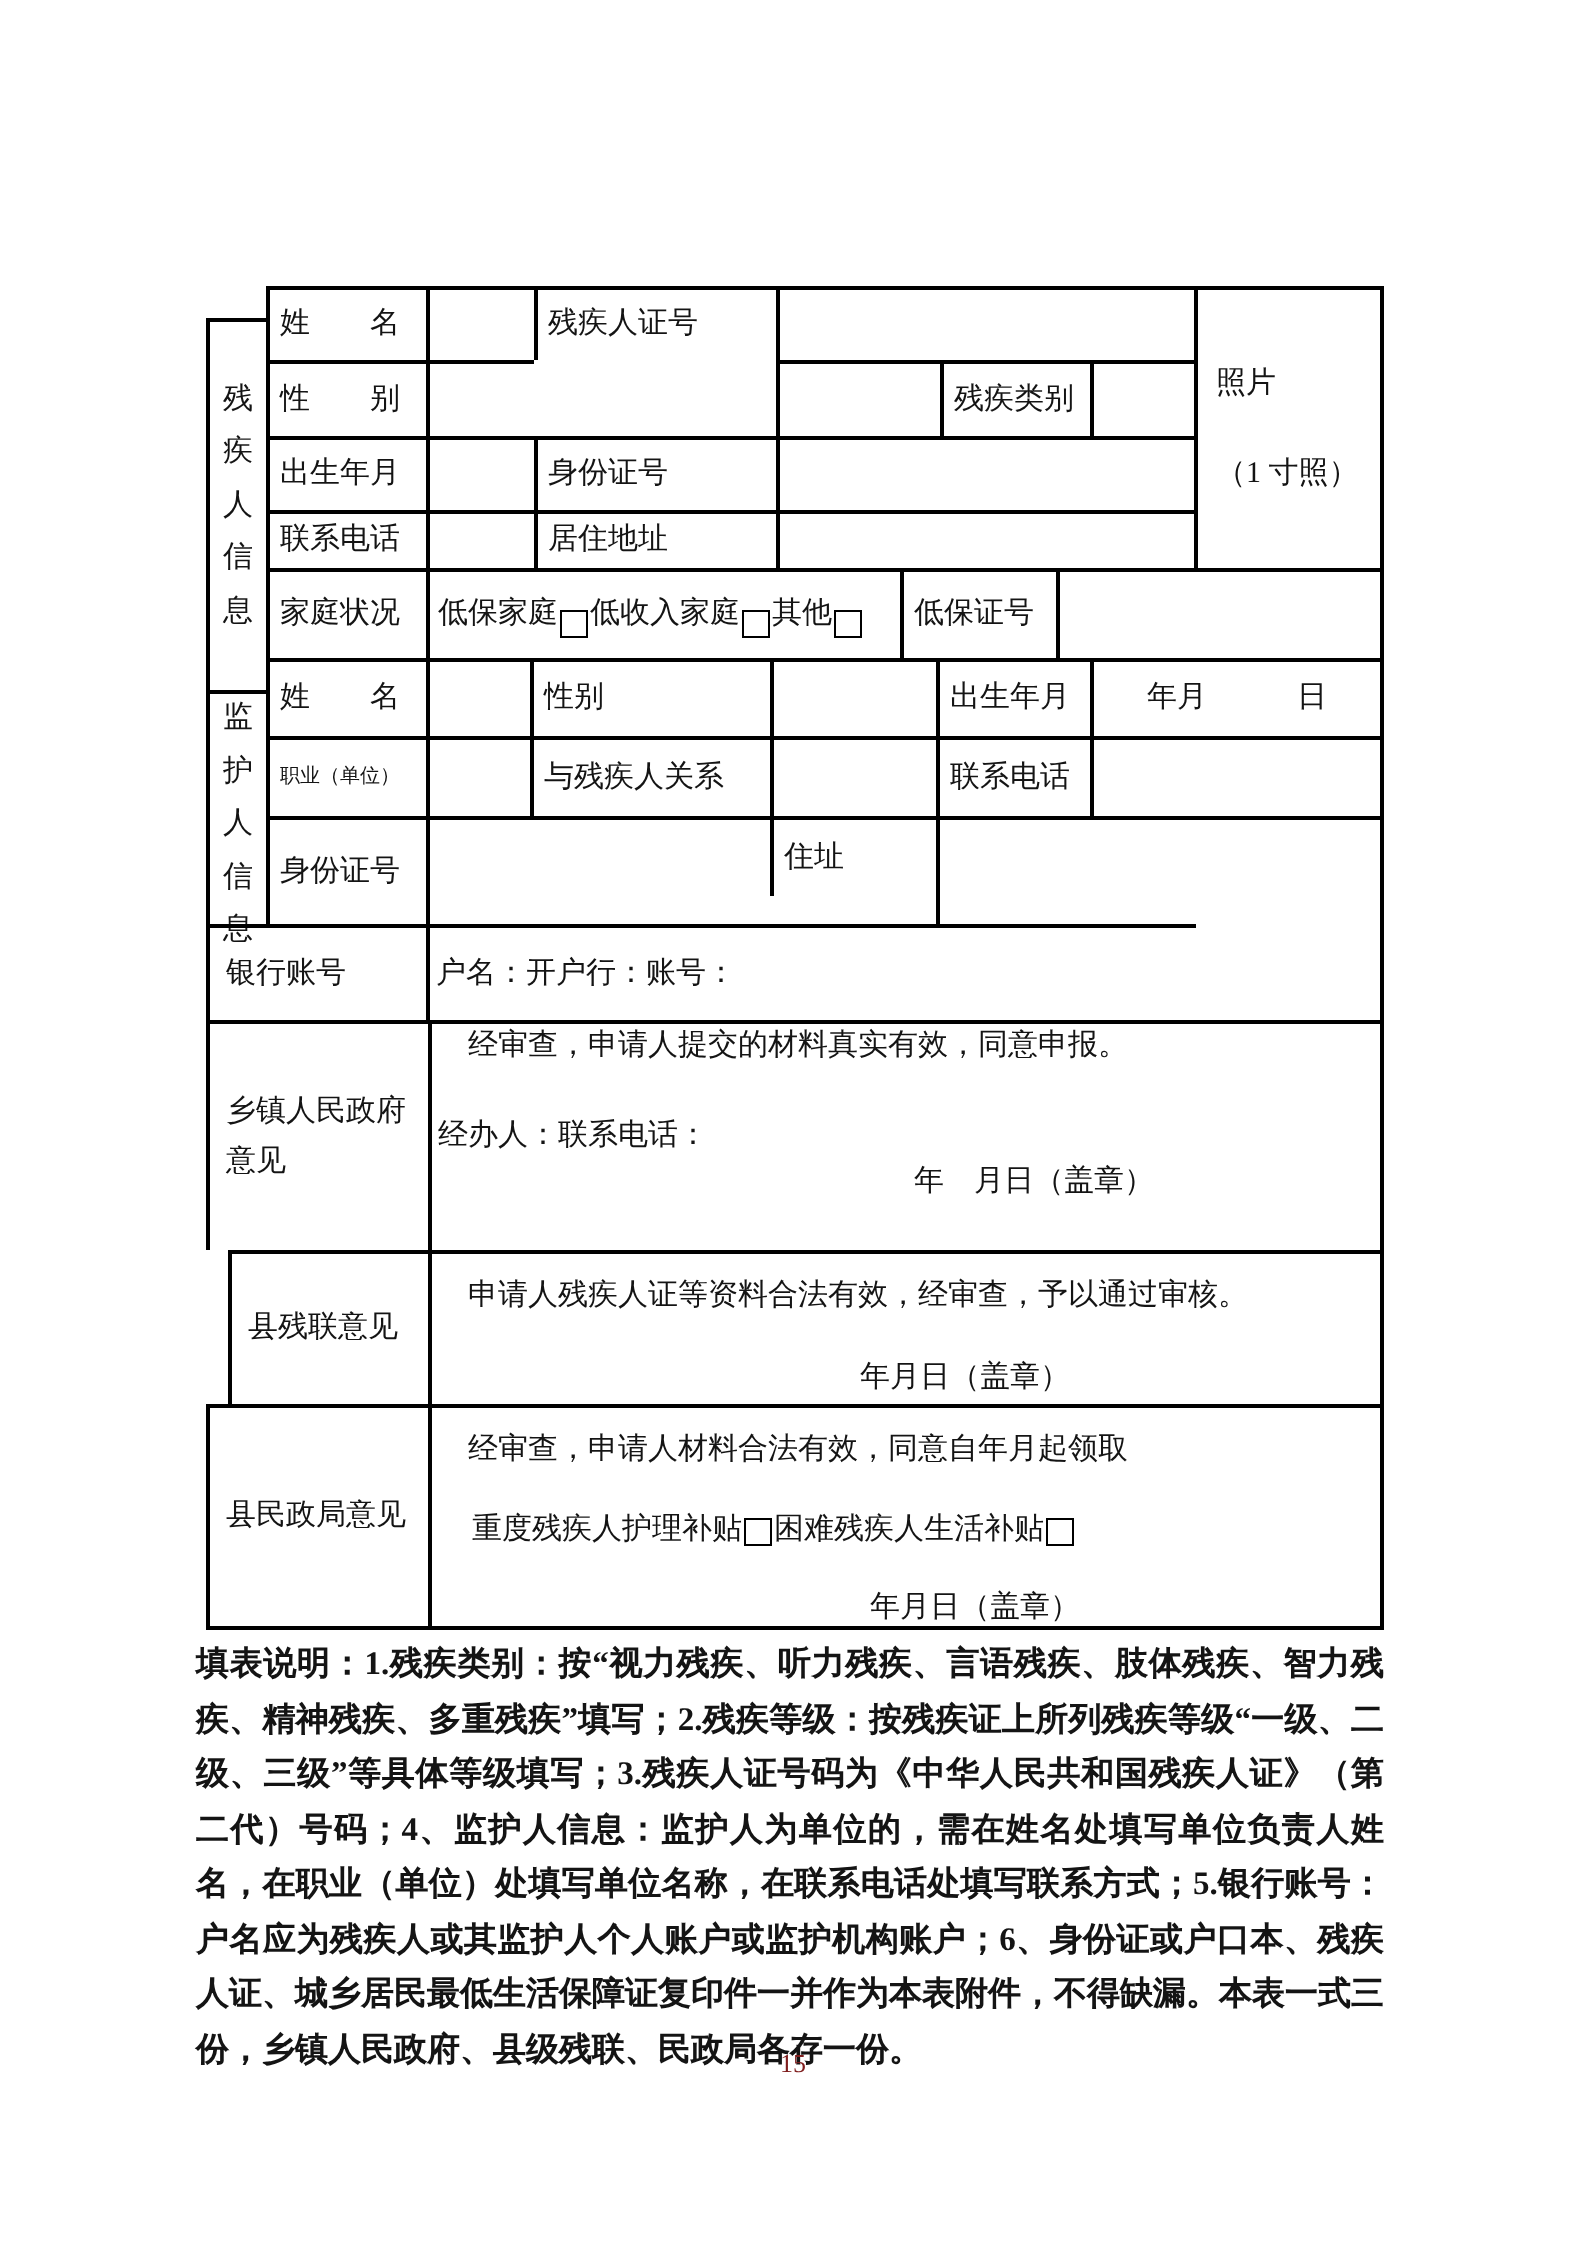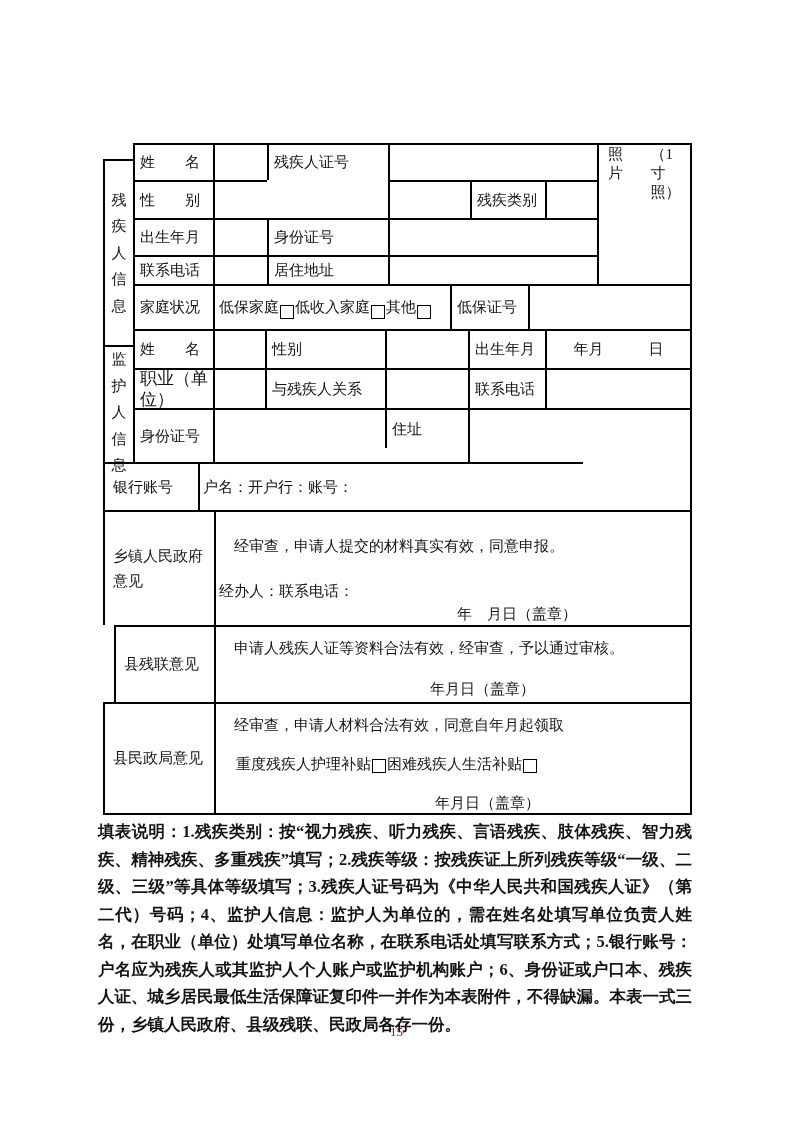--- a/index.html
+++ b/index.html
@@ -13,26 +13,26 @@
     position:absolute; left:103px; top:143px; width:587px; height:670px;
     border-right:2px solid #000; border-bottom:2px solid #000;
   }
   .cell {
     position:absolute; box-sizing:border-box;
     border-top:2px solid #000; border-left:2px solid #000;
     display:flex; align-items:center;
     font-size:15px; line-height:1.25; padding-left:5px; color:#141414;
   }
   .c-center { justify-content:center; padding-left:0; }
-  .c-small  { font-size:17px; letter-spacing:0; }
+  .c-small  { font-size:10px; letter-spacing:0; }
   
   .vcell { justify-content:center; padding-left:0;margin-top:16px; }
   .vtext { width:17px; line-height:26.5px; word-break:break-all; text-align:center; font-size:15px; }
   
-  .photo { align-items:flex-start; justify-content:center;
+  .photo { flex-direction:column; align-items:flex-start; justify-content:center;
            gap:26px; padding-left:9px; }
   
   .opt { padding-left:4px; }
   .box {
     display:inline-block; width:12px; height:12px;
     border:1.5px solid #000; transform:translateY(4px); margin:0 1px;
     background:#fff;
   }
   
   .blk { display:block; padding:0 0 0 3px; }
@@ -116,26 +116,26 @@
     <div class="cell" style="left:282px;top:225px;width:83px;height:40px"></div>
     <div class="cell" style="left:365px;top:225px;width:77px;height:40px">联系电话</div>
     <div class="cell" style="left:442px;top:225px;width:145px;height:40px"></div>
 
     <div class="cell" style="left:30px;top:265px;width:80px;height:54px">身份证号</div>
     <div class="cell" style="left:110px;top:265px;width:172px;height:54px"></div>
     <div class="cell" style="left:282px;top:265px;width:83px;height:40px">住址</div>
     <div class="cell" style="left:365px;top:265px;width:222px;height:54px"></div>
 
     <div class="cell lbl-pad" style="left:0;top:319px;width:111px;height:48px">银行账号</div>
-    <div class="cell" style="left:95px;top:319px;width:385px;height:48px;padding-left:3px">户名：开户行：账号：</div>
+    <div class="cell" style="left:110px;top:319px;width:385px;height:48px;padding-left:3px">户名：开户行：账号：</div>
 
     <div class="cell lbl-pad wrap-label" style="left:0;top:367px;width:111px;height:115px">
       <span style="line-height:25px">乡镇人民政府意见</span>
     </div>
-    <div class="cell blk" style="left:111px;top:367px;width:476px;height:115px;padding-top:25px">
+    <div class="cell blk" style="left:111px;top:367px;width:476px;height:115px;padding-top:2px">
       <p class="ln indent">经审查，申请人提交的材料真实有效，同意申报。</p>
       <p class="ln" style="margin-top:26px">经办人：联系电话：</p>
       <p class="ln stamp" style="margin-top:4px;padding-right:113px">年　月日（盖章）</p>
     </div>
 
     <div class="cell lbl-pad" style="left:11px;top:482px;width:111px;height:77px">县残联意见</div>
     <div class="cell blk" style="left:111px;top:482px;width:476px;height:77px;padding-top:12px">
       <p class="ln indent">申请人残疾人证等资料合法有效，经审查，予以通过审核。</p>
       <p class="ln stamp" style="margin-top:22px;padding-right:155px">年月日（盖章）</p>
     </div>

